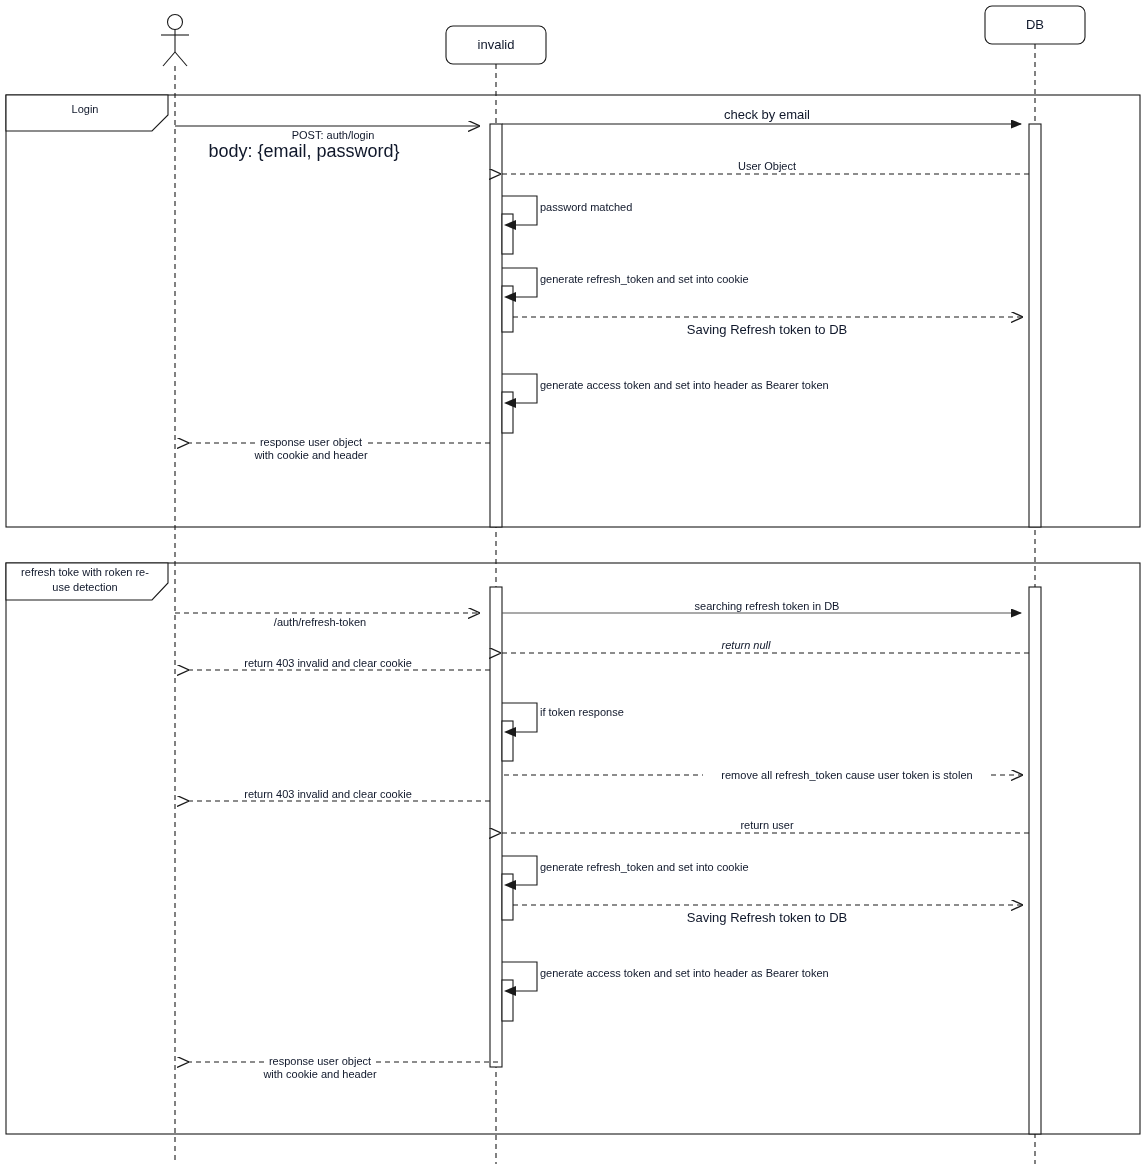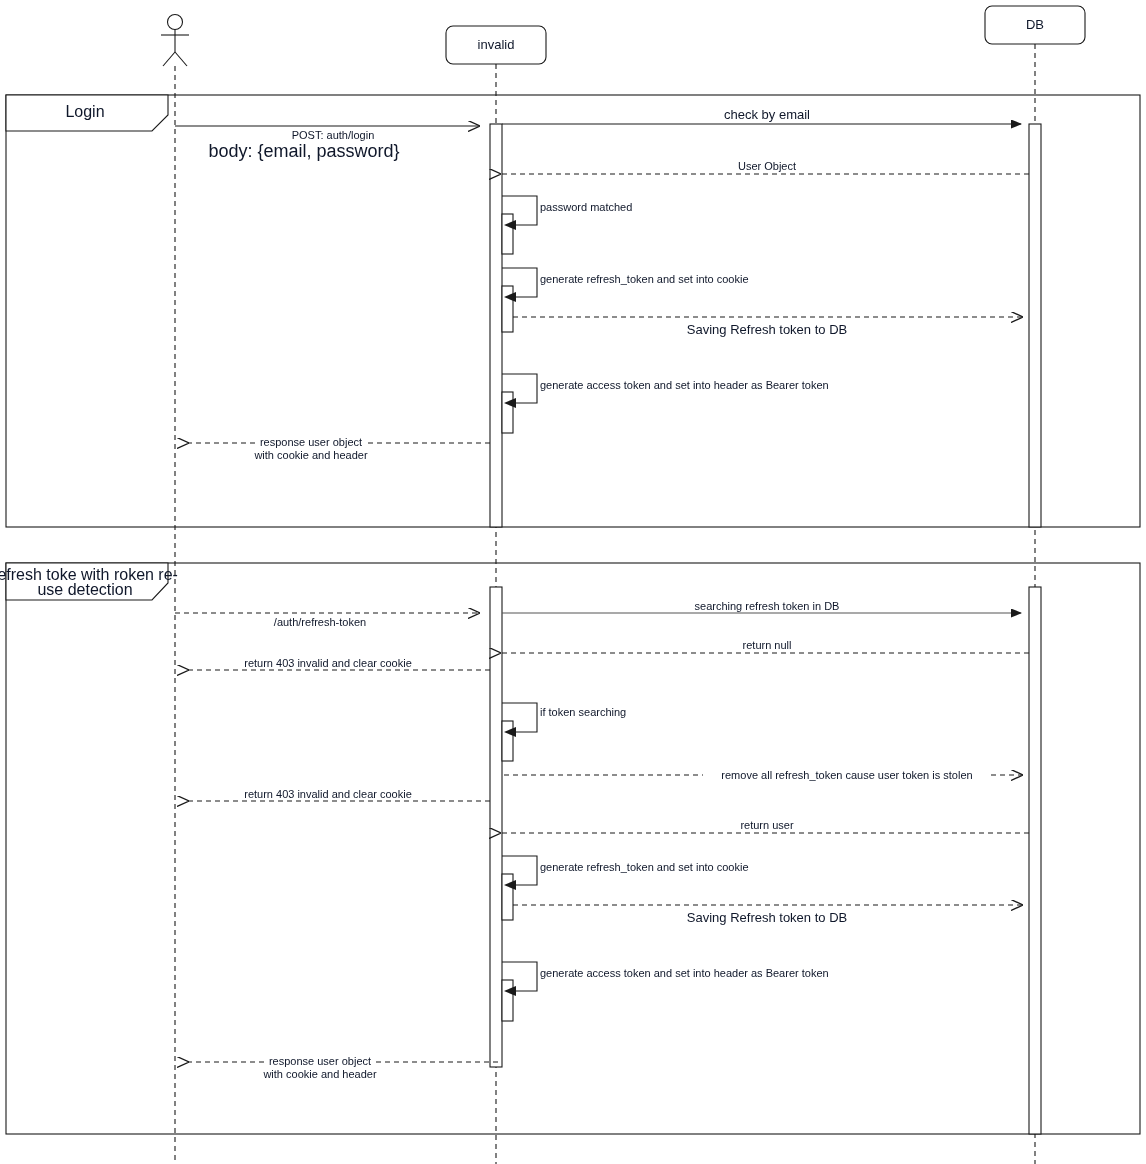--- a/index.html
+++ b/index.html
@@ -8,21 +8,21 @@
   #canvas{position:relative;width:1146px;height:1164px;overflow:hidden;background:#fff;}
   .svgroot{position:absolute;left:0;top:0;width:1146px;height:1164px;}
   .lbl{position:absolute;white-space:pre;color:#0f172a;line-height:1.18;}
   .ctr{transform:translateX(-50%);text-align:center;}
   .lft{text-align:left;}
   .participant-name{font-size:13px;}
   .msg-label{font-size:11px;}
   .msg-label-big{font-size:18px;text-align:right;}
   .msg-label-med{font-size:13px;}
   .self-label{font-size:11px;}
-  .frame-label{font-size:16px;}
+  .frame-label{font-size:11px;}
 </style>
 </head>
 <body>
 
 <div id="canvas">
 
   <svg class="svgroot" viewBox="0 0 1146 1164">
     <defs>
       <marker id="arrFilled" markerWidth="11" markerHeight="9" refX="10" refY="4.5" orient="auto" markerUnits="userSpaceOnUse">
         <path d="M0,0 L11,4.5 L0,9 z" fill="#1a1a1a"></path>
@@ -169,24 +169,24 @@
   <div class="lbl lft self-label" style="left:540px;top:379px;">generate access token and set into header as Bearer token</div>
 
   <div class="lbl ctr msg-label" style="left:311px;top:436px;">response user object</div>
   <div class="lbl ctr msg-label" style="left:311px;top:449px;">with cookie and header</div>
 
   <div class="lbl ctr frame-label" style="left:85px;top:566px;">refresh toke with roken re-</div>
   <div class="lbl ctr frame-label" style="left:85px;top:581px;">use detection</div>
 
   <div class="lbl ctr msg-label" style="left:320px;top:616px;">/auth/refresh-token</div>
   <div class="lbl ctr msg-label" style="left:767px;top:600px;">searching refresh token in DB</div>
-  <div class="lbl ctr msg-label" style="left:767px;top:639px;">return null</div>
+  <div class="lbl ctr msg-label" style="left:746px;top:639px;font-style:italic;">return null</div>
   <div class="lbl ctr msg-label" style="left:328px;top:657px;">return 403 invalid and clear cookie</div>
 
-  <div class="lbl lft self-label" style="left:540px;top:706px;">if token searching</div>
+  <div class="lbl lft self-label" style="left:540px;top:706px;">if token response</div>
 
   <div class="lbl ctr msg-label" style="left:847px;top:769px;">remove all refresh_token cause user token is stolen</div>
 
   <div class="lbl ctr msg-label" style="left:328px;top:788px;">return 403 invalid and clear cookie</div>
   <div class="lbl ctr msg-label" style="left:767px;top:819px;">return user</div>
 
   <div class="lbl lft self-label" style="left:540px;top:861px;">generate refresh_token and set into cookie</div>
 
   <div class="lbl ctr msg-label-med" style="left:767px;top:910px;">Saving Refresh token to DB</div>
 

